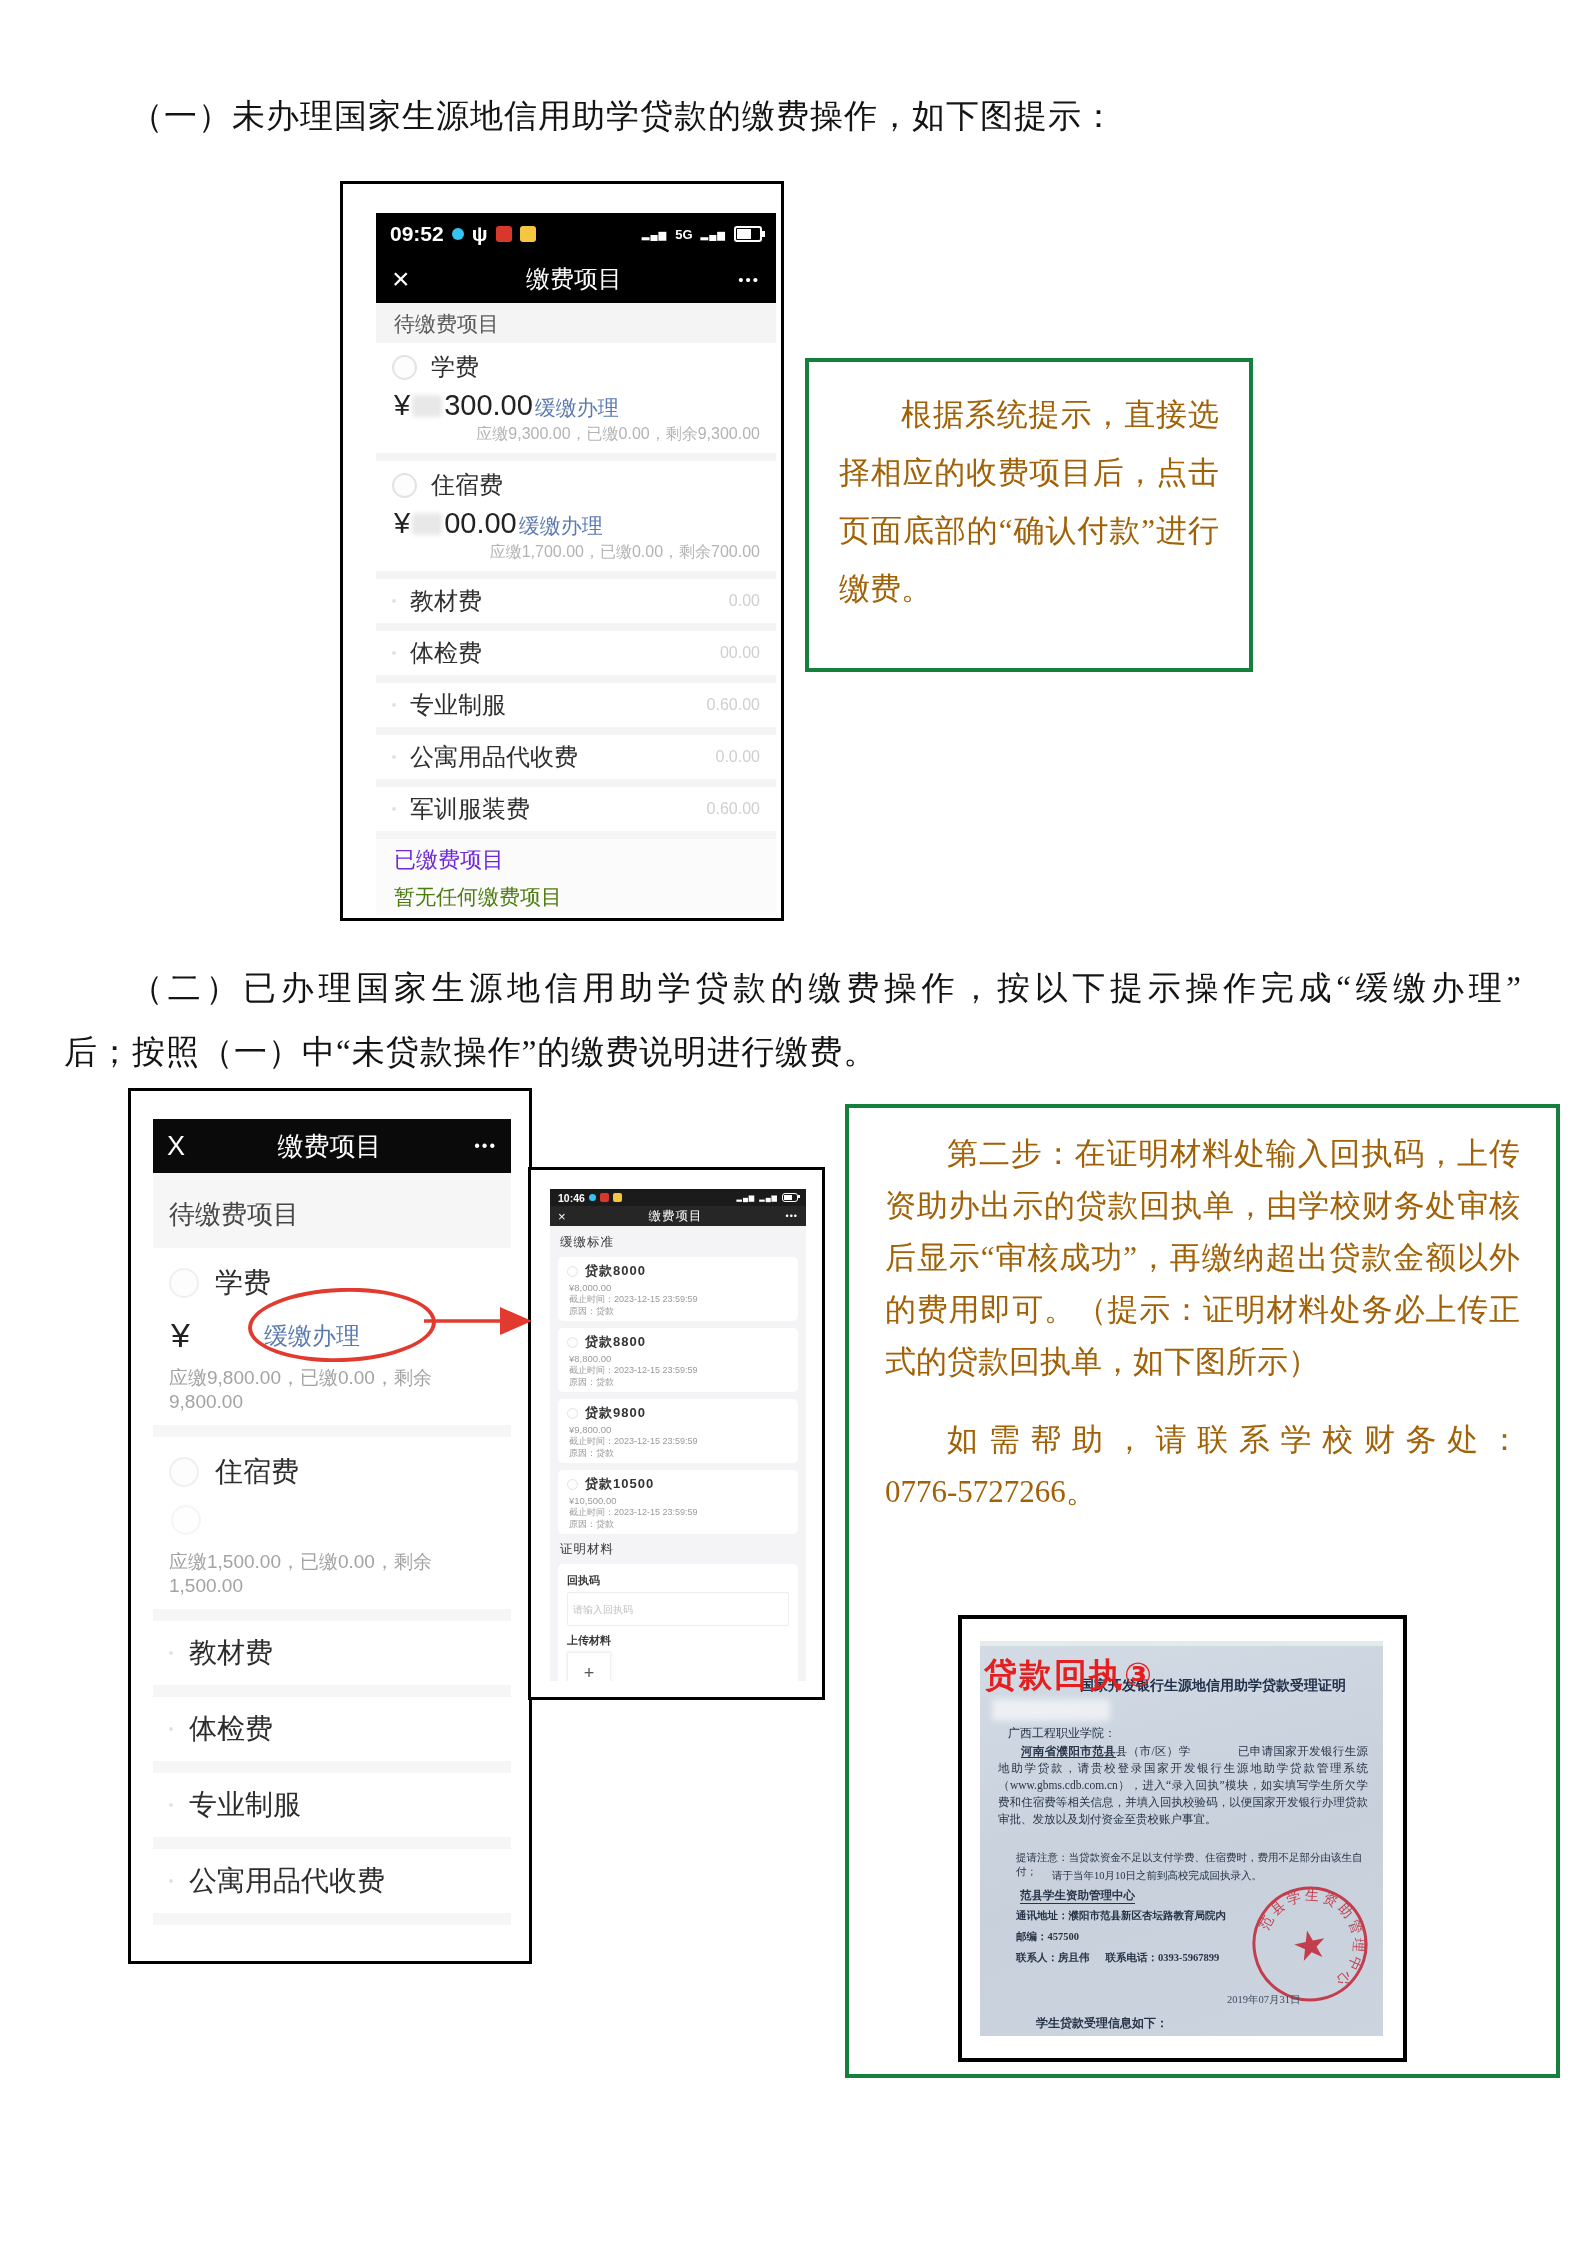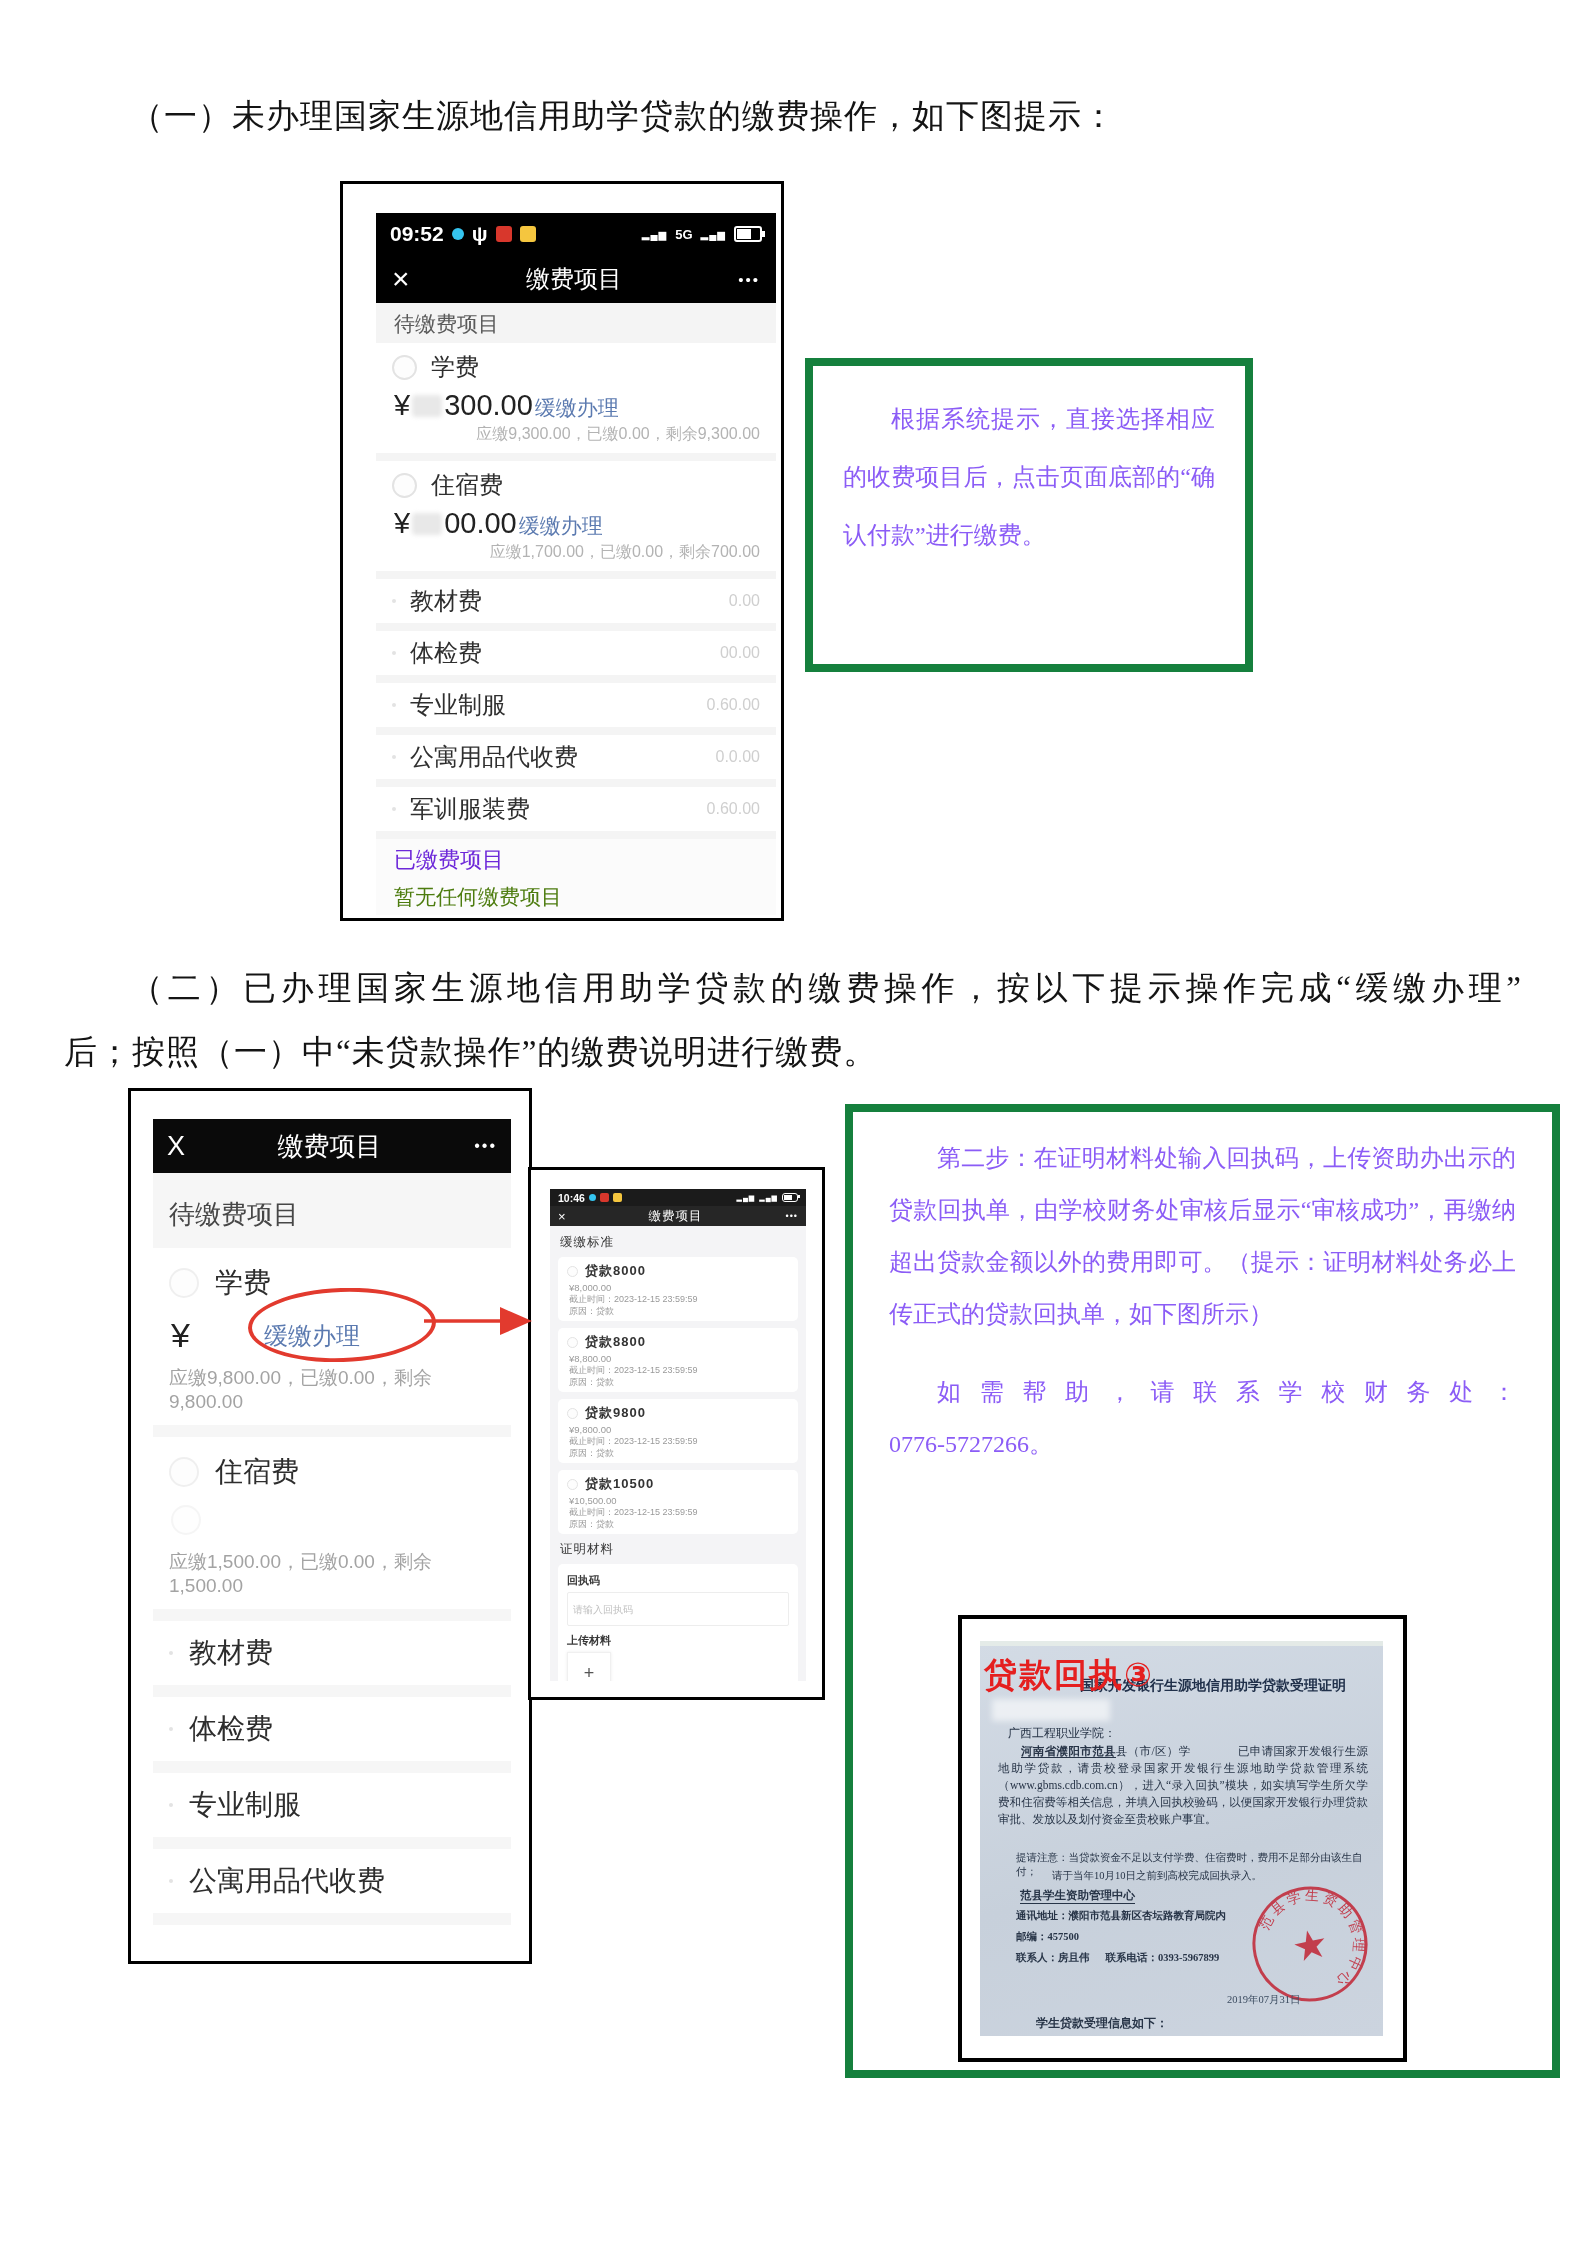--- a/index.html
+++ b/index.html
@@ -5,22 +5,22 @@
   html,body{margin:0;padding:0;background:#fff;}
   .page{position:relative;width:1587px;height:2245px;background:#fff;overflow:hidden;
         font-family:"Liberation Serif","DejaVu Serif",serif;color:#111;}
   .abs{position:absolute;}
 
   
   .doc-heading{position:absolute;font-size:33px;letter-spacing:1px;color:#141414;}
   .h-line1{left:64px;top:94px;width:1460px;text-indent:2em;}
   .h2-line1{left:64px;top:966px;width:1458px;text-indent:2em;text-align:justify;text-align-last:justify;}
   .h2-line2{left:64px;top:1030px;width:1458px;}
-  .notebox{position:absolute;border:8px solid #15803d;background:#fff;box-sizing:border-box;
-           font-size:24px;line-height:58px;text-align:justify;color:#8b5cf6;}
+  .notebox{position:absolute;border:4px solid #15803d;background:#fff;box-sizing:border-box;
+           font-size:31px;line-height:58px;text-align:justify;color:#a16207;}
   .note1{left:805px;top:358px;width:448px;height:314px;padding:24px 30px;}
   .note2{left:845px;top:1104px;width:715px;height:974px;padding:20px 36px;line-height:52px;}
   .notebox p{margin:0 0 18px 0;text-indent:2em;}
   .note2 p.p3a{margin:26px 0 0 0;text-indent:2em;text-align-last:justify;}
   .note2 p.p3b{margin:0;text-indent:0;}
 
   
   .frame{position:absolute;border:3px solid #000;background:#fff;box-sizing:border-box;}
   .phone{position:absolute;background:#fff;overflow:hidden;font-family:"Liberation Sans","DejaVu Sans",sans-serif;}
   .radio{display:inline-block;border:2px solid #e3e3e3;border-radius:50%;background:#fdfdfd;box-sizing:border-box;flex:0 0 auto;}

